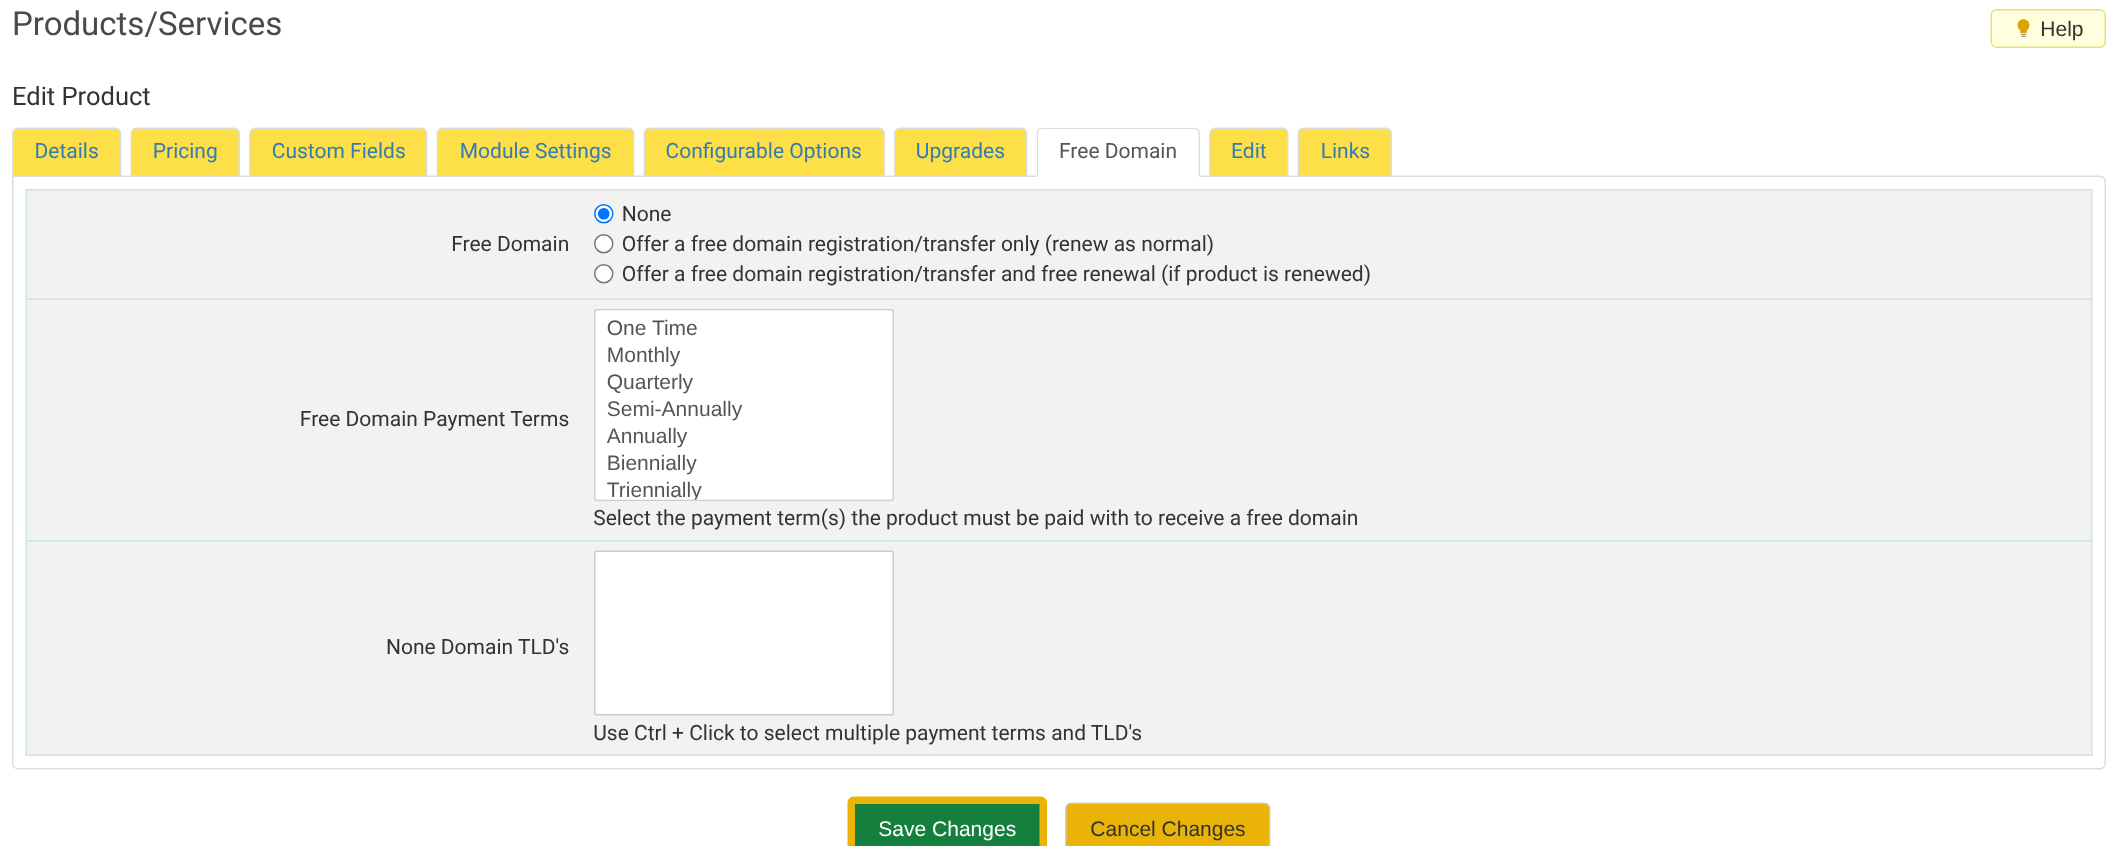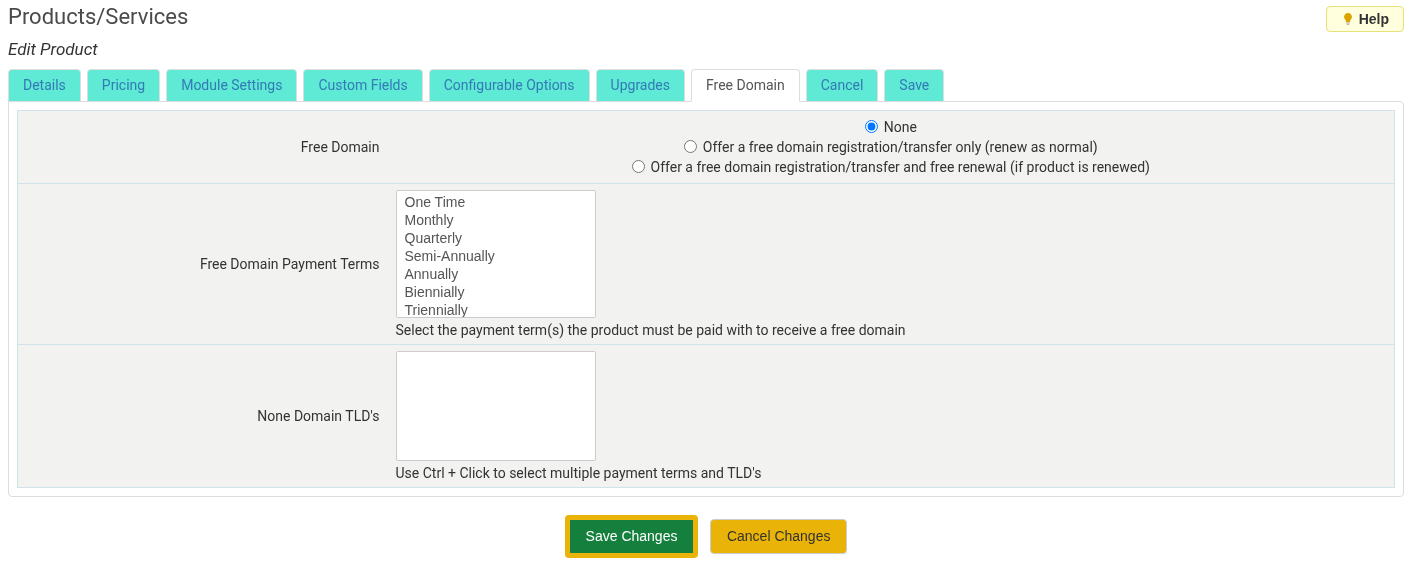--- a/index.html
+++ b/index.html
@@ -32,37 +32,35 @@
     border: 1px solid #e8e07a;
     border-radius: 4px;
     padding: 4px 14px;
     font-size: 14px;
     color: #333;
     cursor: pointer;
     display: inline-flex;
     align-items: center;
     gap: 4px;
     margin-top: 2px;
-    font-weight: bold;
   }
   .help-btn svg { width: 14px; height: 14px; }
   .subtitle {
     font-size: 17px;
     color: #333;
-    margin: 2px 0 10px 0;
-    font-style: italic;
+    margin: 18px 0 10px 0;
   }
   .tabs {
     display: flex;
     gap: 6px;
     position: relative;
     z-index: 2;
   }
   .tab {
-    background: #5eead4;
+    background: #fde047;
     border: 1px solid #ddd;
     border-radius: 4px 4px 0 0;
     padding: 7px 14px;
     color: #337ab7;
     cursor: pointer;
     font-size: 14px;
     line-height: 1.2;
   }
   .tab.active {
     background: #fff;
@@ -97,21 +95,20 @@
     color: #333;
     vertical-align: middle;
     padding-right: 12px;
   }
   .radio-row {
     display: flex;
     align-items: center;
     gap: 6px;
     padding: 2px 0;
     color: #333;
-    justify-content: center;
   }
   .radio-row input[type=radio] { margin: 0; }
   select.multi {
     width: 200px;
     height: 128px;
     background: #fff;
     border: 1px solid #ccc;
     overflow-y: scroll;
     font-size: 14px;
     color: #555;
@@ -162,27 +159,27 @@
       </svg>
       <span>Help</span>
     </button>
   </div>
 
   <div class="subtitle">Edit Product</div>
 
   <div class="tabs" id="tabs-bar">
       <div class="tab">Details</div>
       <div class="tab">Pricing</div>
+      <div class="tab">Custom Fields</div>
       <div class="tab">Module Settings</div>
-      <div class="tab">Custom Fields</div>
       <div class="tab">Configurable Options</div>
       <div class="tab">Upgrades</div>
       <div class="tab active">Free Domain</div>
-      <div class="tab">Cancel</div>
-      <div class="tab">Save</div>
+      <div class="tab">Edit</div>
+      <div class="tab">Links</div>
     </div>
 
   <div class="panel">
     <table class="form">
       <tbody>
           <tr>
         <td class="label-cell">Free Domain</td>
         <td id="fd-options">
               <label class="radio-row">
                 <input type="radio" name="freedomain" checked="" style="">

